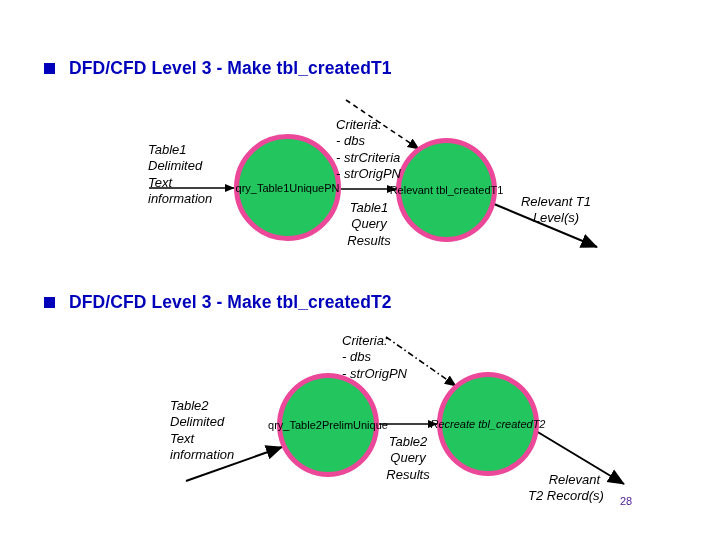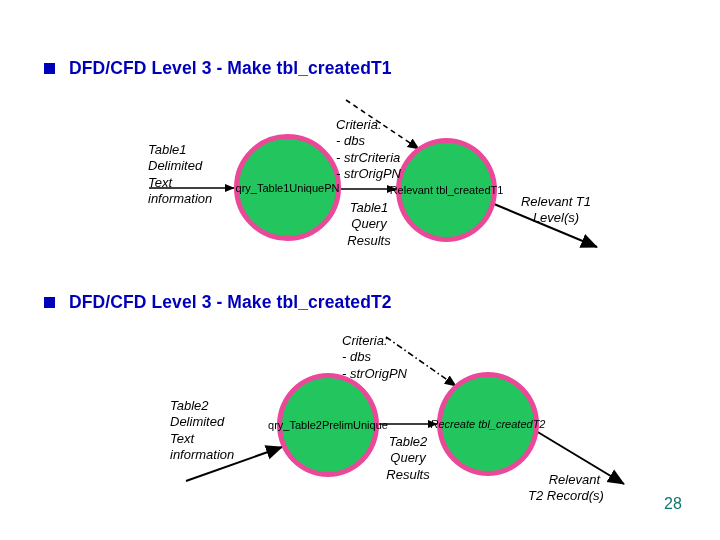--- a/index.html
+++ b/index.html
@@ -87,24 +87,24 @@
   #label-relevant-t1     { left: 519px; top: 194px; text-align: center; width: 74px; }
 
   #label-table2-source   { left: 170px; top: 398px; }
   #label-criteria-2      { left: 342px; top: 333px; }
   #label-table2-results  { left: 383px; top: 434px; text-align: center; width: 50px; }
   #label-relevant-t2     { left: 528px; top: 464px; text-align: right; width: 72px; margin-top: 8px; }
 
   
   #page-number {
     position: absolute;
-    left: 664px;
+    left: 620px;
     top: 495px;
-    font-size: 16px;
-    color: #0f766e;
+    font-size: 11px;
+    color: #4c1d95;
   }
 </style>
 </head>
 <body>
 
 <svg id="diagram-layer" width="720" height="540" viewBox="0 0 720 540" xmlns="http://www.w3.org/2000/svg">
   <defs>
     <marker id="arrowSolid" markerWidth="9" markerHeight="9" refX="8" refY="4.5" orient="auto" markerUnits="strokeWidth">
       <path d="M0,0.8 L8.5,4.5 L0,8.2 z" fill="#000000"></path>
     </marker>

